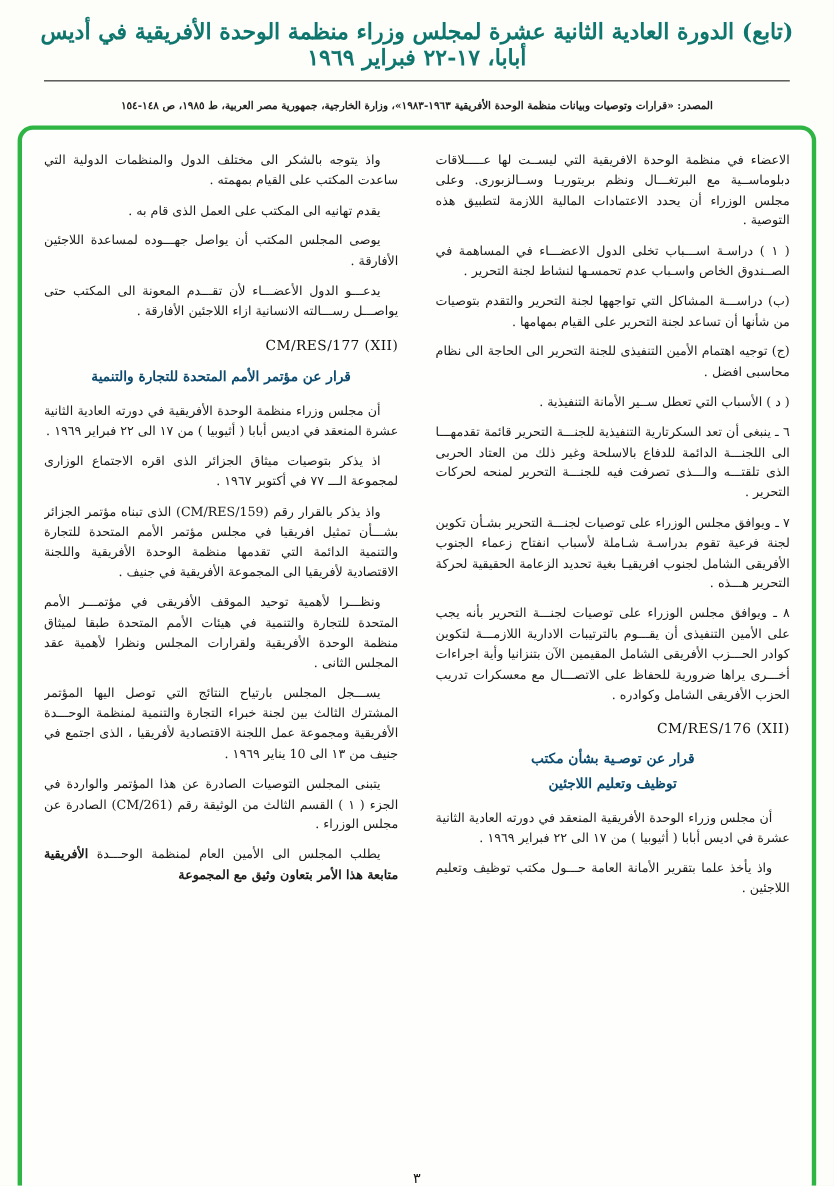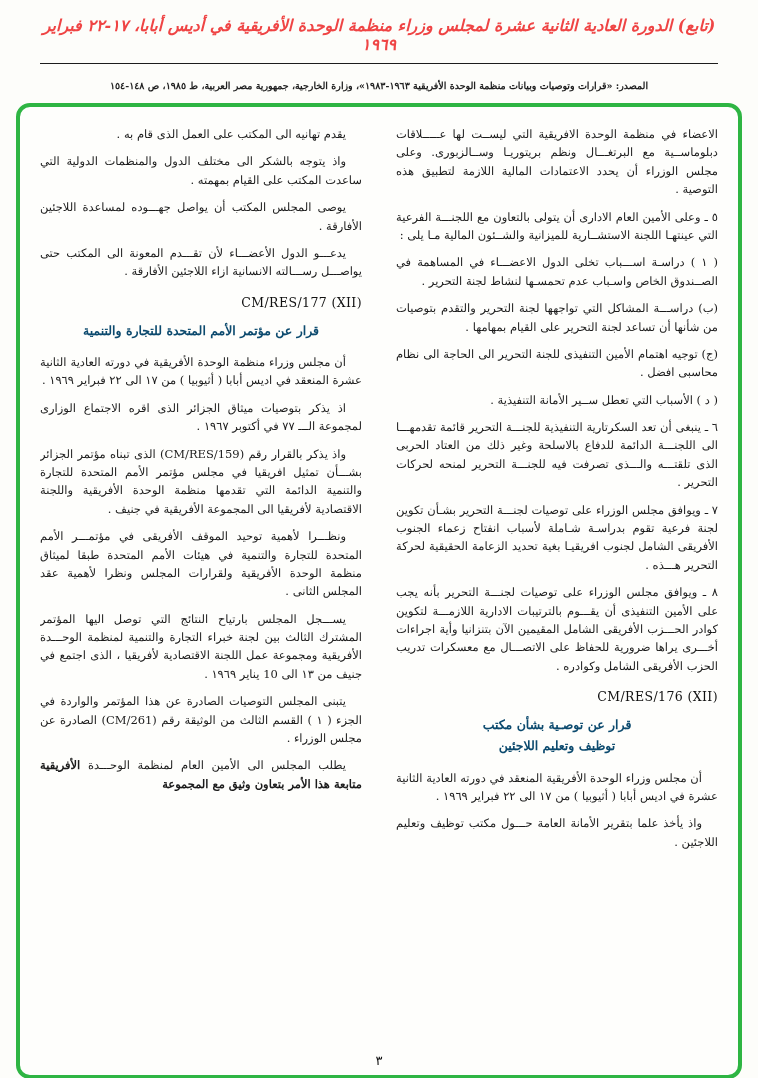--- a/index.html
+++ b/index.html
@@ -11,23 +11,22 @@
   }
   .page {
     width:758px; height:1078px;
     background:#fdfdfa;
     padding-top:16px;
     overflow:hidden;
     position:relative;
   }
   .doc-title {
     text-align:center; font-weight:bold;
-    font-size:16px; color:#ef4444;
+    font-size:20px; color:#0f766e;
     padding:0 34px;
-    font-style:italic;
   }
   .rule { border-top:1.5px solid #1c1c1c; margin:9px 40px 6px; }
   .doc-source {
     text-align:center; font-weight:bold;
     font-size:9.5px; color:#222;
     padding:0 26px;
     margin-top:16px;
   }
   .frame {
     margin:12px 16px 0;
@@ -75,38 +74,37 @@
     <div class="doc-title">(تابع) الدورة العادية الثانية عشرة لمجلس وزراء منظمة الوحدة الأفريقية في أديس أبابا، ١٧-٢٢ فبراير ١٩٦٩</div>
     <div class="rule"></div>
     <div class="doc-source">المصدر: «قرارات وتوصيات وبيانات منظمة الوحدة الأفريقية ١٩٦٣-١٩٨٣»، وزارة الخارجية، جمهورية مصر العربية، ط ١٩٨٥، ص ١٤٨-١٥٤</div>
   </header>
 
   <main class="frame">
     <div class="cols">
 
       <section class="col">
         <p class="para">الاعضاء في منظمة الوحدة الافريقية التي ليســت لها عـــــلاقات دبلوماســية مع البرتغـــال ونظم بريتوريـا وســالزبورى. وعلى مجلس الوزراء أن يحدد الاعتمادات المالية اللازمة لتطبيق هذه التوصية .</p>
-        <p class="para">٥ ـ وعلى الأمين العام الادارى أن يتولى بالتعاون مع اللجنـــة الفرعية التي عينتهـا اللجنة الاستشــارية للميزانية والشــئون المالية مـا يلى :</p>
         <p class="para">( ١ ) دراسـة اســـباب تخلى الدول الاعضـــاء في المساهمة في الصــندوق الخاص واسـباب عدم تحمسـها لنشاط لجنة التحرير .</p>
         <p class="para">(ب) دراســـة المشاكل التي تواجهها لجنة التحرير والتقدم بتوصيات من شأنها أن تساعد لجنة التحرير على القيام بمهامها .</p>
         <p class="para">(ج) توجيه اهتمام الأمين التنفيذى للجنة التحرير الى الحاجة الى نظام محاسبى افضل .</p>
         <p class="para">( د ) الأسباب التي تعطل ســير الأمانة التنفيذية .</p>
         <p class="para">٦ ـ ينبغى أن تعد السكرتارية التنفيذية للجنـــة التحرير قائمة تقدمهـــا الى اللجنـــة الدائمة للدفاع بالاسلحة وغير ذلك من العتاد الحربى الذى تلقتـــه والـــذى تصرفت فيه للجنـــة التحرير لمنحه لحركات التحرير .</p>
         <p class="para">٧ ـ ويوافق مجلس الوزراء على توصيات لجنـــة التحرير بشـأن تكوين لجنة فرعية تقوم بدراسـة شـاملة لأسباب انفتاح زعماء الجنوب الأفريقى الشامل لجنوب افريقيـا بغية تحديد الزعامة الحقيقية لحركة التحرير هـــذه .</p>
         <p class="para">٨ ـ ويوافق مجلس الوزراء على توصيات لجنـــة التحرير بأنه يجب على الأمين التنفيذى أن يقـــوم بالترتيبات الادارية اللازمـــة لتكوين كوادر الحـــزب الأفريقى الشامل المقيمين الآن بتنزانيا وأية اجراءات أخـــرى يراها ضرورية للحفاظ على الاتصـــال مع معسكرات تدريب الحزب الأفريقى الشامل وكوادره .</p>
         <div class="res-code">CM/RES/176 (XII)</div>
         <div class="res-title">قرار عن توصـية بشأن مكتب
 توظيف وتعليم اللاجئين</div>
         <p class="para indent">أن مجلس وزراء الوحدة الأفريقية المنعقد في دورته العادية الثانية عشرة في اديس أبابا ( أثيوبيا ) من ١٧ الى ٢٢ فبراير ١٩٦٩ .</p>
         <p class="para indent">واذ يأخذ علما بتقرير الأمانة العامة حـــول مكتب توظيف وتعليم اللاجئين .</p>
       </section>
 
       <section class="col">
+        <p class="para indent">واذ يتوجه بالشكر الى مختلف الدول والمنظمات الدولية التي ساعدت المكتب على القيام بمهمته .</p>
         <p class="para indent">يقدم تهانيه الى المكتب على العمل الذى قام به .</p>
-        <p class="para indent">واذ يتوجه بالشكر الى مختلف الدول والمنظمات الدولية التي ساعدت المكتب على القيام بمهمته .</p>
         <p class="para indent">يوصى المجلس المكتب أن يواصل جهـــوده لمساعدة اللاجئين الأفارقة .</p>
         <p class="para indent">يدعـــو الدول الأعضـــاء لأن تقـــدم المعونة الى المكتب حتى يواصـــل رســـالته الانسانية ازاء اللاجئين الأفارقة .</p>
         <div class="res-code">CM/RES/177 (XII)</div>
         <div class="res-title">قرار عن مؤتمر الأمم المتحدة للتجارة والتنمية</div>
         <p class="para indent">أن مجلس وزراء منظمة الوحدة الأفريقية في دورته العادية الثانية عشرة المنعقد في اديس أبابا ( أثيوبيا ) من ١٧ الى ٢٢ فبراير ١٩٦٩ .</p>
         <p class="para indent">اذ يذكر بتوصيات ميثاق الجزائر الذى اقره الاجتماع الوزارى لمجموعة الـــ ٧٧ في أكتوبر ١٩٦٧ .</p>
         <p class="para indent">واذ يذكر بالقرار رقم (CM/RES/159) الذى تبناه مؤتمر الجزائر بشـــأن تمثيل افريقيا في مجلس مؤتمر الأمم المتحدة للتجارة والتنمية الدائمة التي تقدمها منظمة الوحدة الأفريقية واللجنة الاقتصادية لأفريقيا الى المجموعة الأفريقية في جنيف .</p>
         <p class="para indent">ونظـــرا لأهمية توحيد الموقف الأفريقى في مؤتمـــر الأمم المتحدة للتجارة والتنمية في هيئات الأمم المتحدة طبقا لميثاق منظمة الوحدة الأفريقية ولقرارات المجلس ونظرا لأهمية عقد المجلس الثانى .</p>
         <p class="para indent">يســـجل المجلس بارتياح النتائج التي توصل اليها المؤتمر المشترك الثالث بين لجنة خبراء التجارة والتنمية لمنظمة الوحـــدة الأفريقية ومجموعة عمل اللجنة الاقتصادية لأفريقيا ، الذى اجتمع في جنيف من ١٣ الى 10 يناير ١٩٦٩ .</p>
         <p class="para indent">يتبنى المجلس التوصيات الصادرة عن هذا المؤتمر والواردة في الجزء ( ١ ) القسم الثالث من الوثيقة رقم (CM/261) الصادرة عن مجلس الوزراء .</p>

